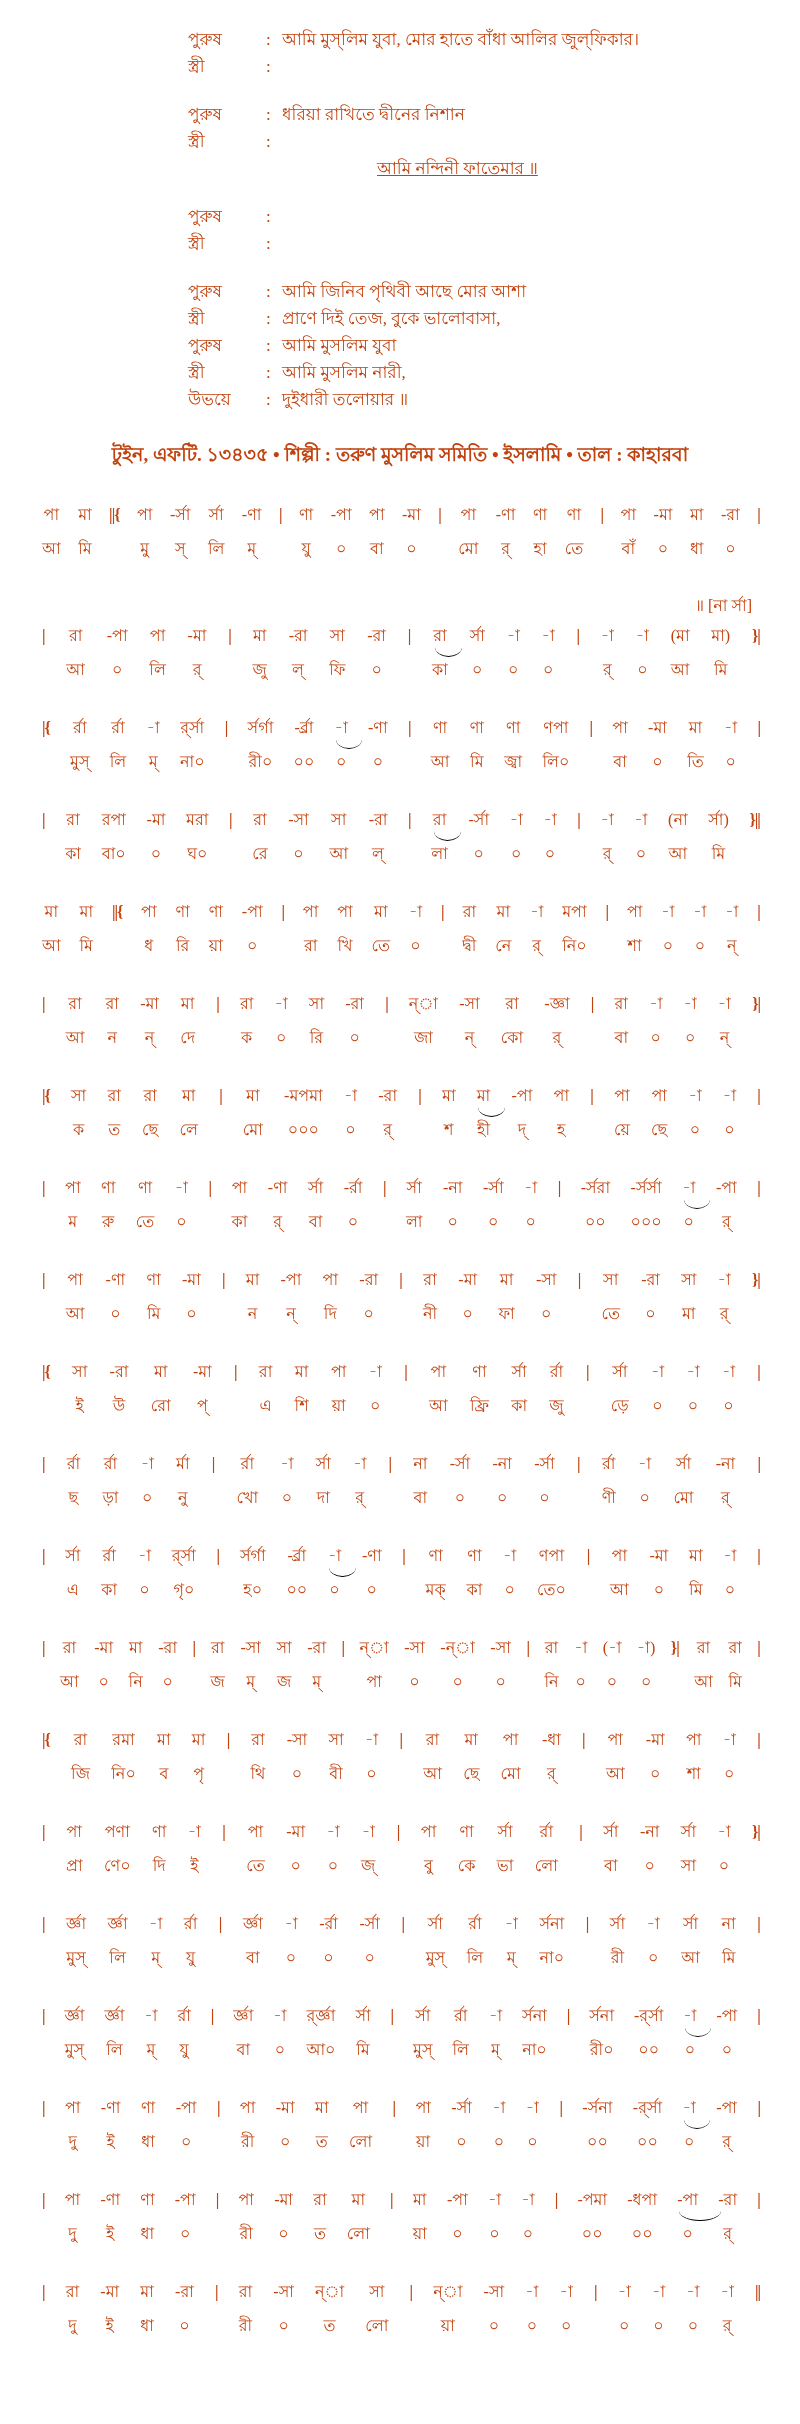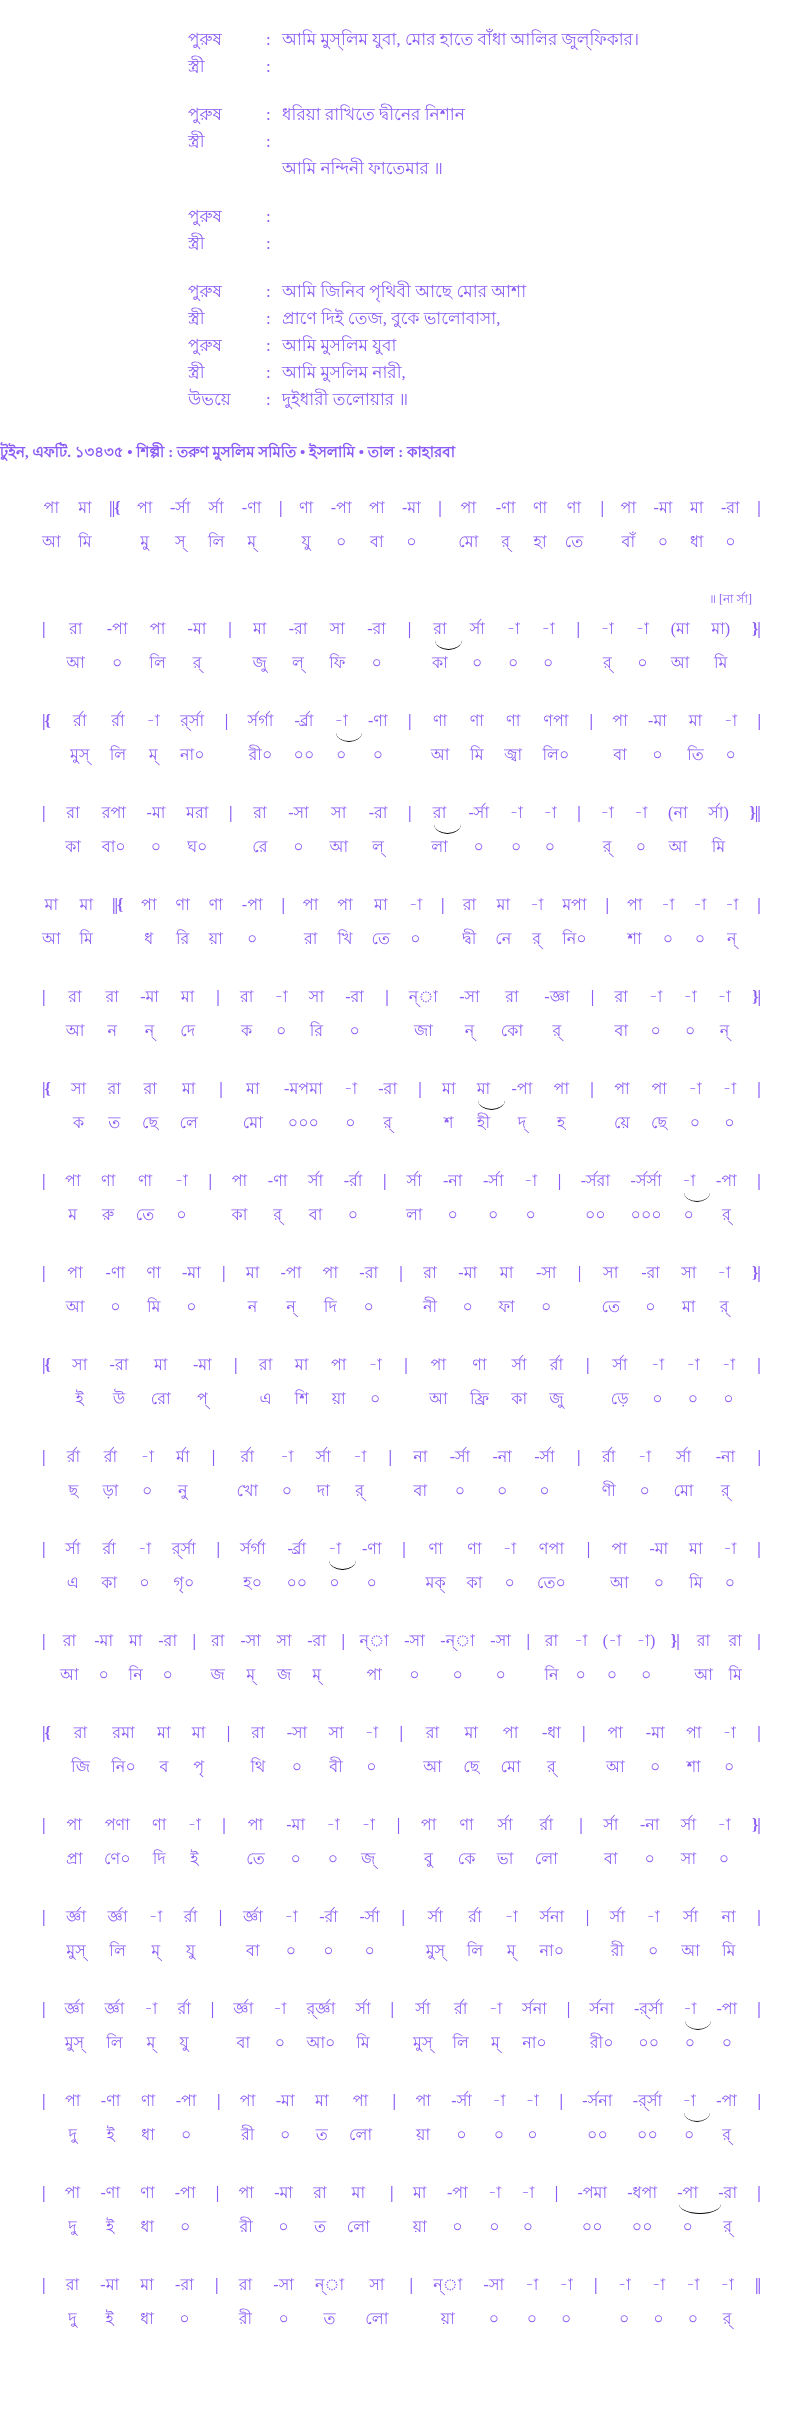--- a/index.html
+++ b/index.html
@@ -1,36 +1,36 @@
 <!DOCTYPE html>
 <html><head>
 <meta charset="utf-8">
 <style>
   html,body{margin:0;padding:0;background:#ffffff;}
   .page{
-    width:800px;height:2424px;margin:0 auto;background:#ffffff;color:#8b5cf6;
+    width:800px;height:2424px;margin:0 auto;background:#ffffff;color:#c2410c;
     font-family:"Liberation Serif","DejaVu Serif",serif;
     position:relative;overflow:hidden;box-sizing:border-box;
   }
   
   .lyrics{padding-top:26px;}
   .lyric-line{display:flex;font-size:17px;line-height:27px;}
   .lyric-line.new-group{margin-top:21px;}
   .speaker-label{flex:none;width:78px;margin-left:188px;}
   .speaker-colon{flex:none;width:16px;}
   .lyric-text{white-space:nowrap;}
-  .lyric-text.indent{}
+  .lyric-text.indent{margin-left:95px;text-decoration:underline;}
   
   .meta{
-    font-weight:bold;font-size:15px;margin-top:27px;
+    text-align:center;font-weight:bold;font-size:19px;margin-top:27px;
   }
   
   .notation{margin-top:32px;}
   .system-annotation{
-    text-align:right;margin:0 48px 9px 0;font-size:12px;line-height:20px;
+    text-align:right;margin:0 48px 9px 0;font-size:16px;line-height:20px;
   }
   .system{
     display:flex;justify-content:space-between;align-items:flex-start;
     margin:0 40px 36px 42px;
   }
   .token{display:flex;flex-direction:column;align-items:center;font-size:16px;}
   .token .s{height:22px;line-height:22px;white-space:nowrap;position:relative;}
   .token .l{height:22px;line-height:22px;white-space:nowrap;margin-top:12px;}
   .token.bar .s{font-weight:bold;letter-spacing:-1px;}
   .token.slur .s::after{

